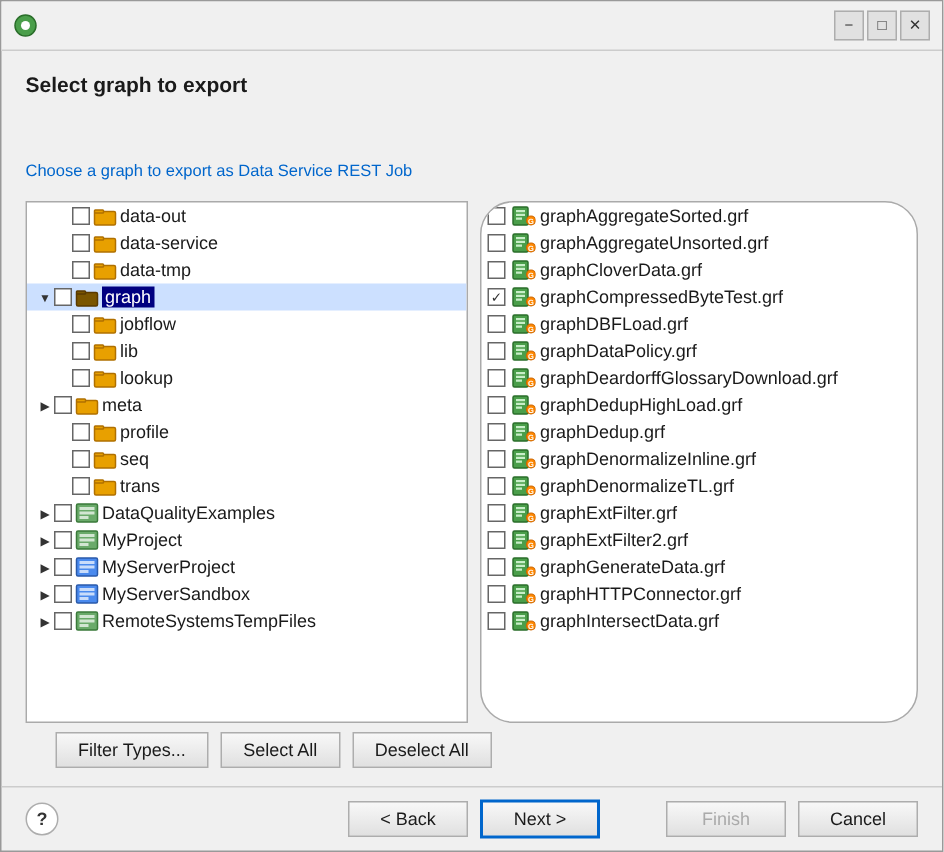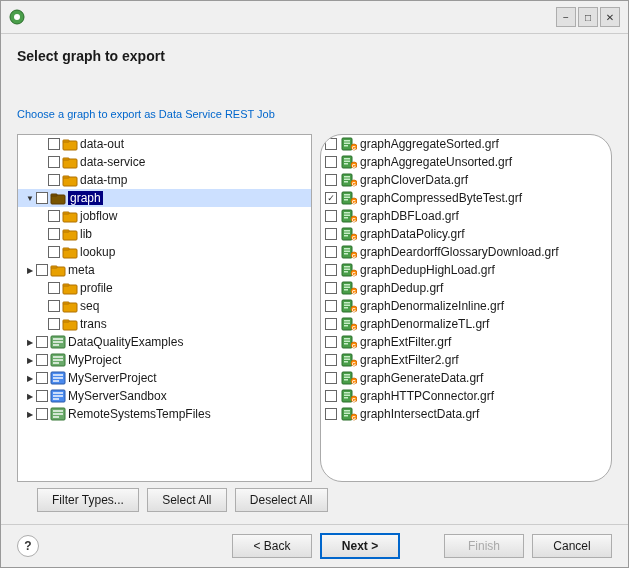--- a/index.html
+++ b/index.html
@@ -207,21 +207,20 @@
       font-size: 12px;
       font-weight: bold;
       color: #333;
       cursor: pointer;
     }
     .footer-spacer { flex: 1; }
     .btn-next {
       background: linear-gradient(to bottom, #f8f8f8, #e0e0e0);
       border: 2px solid #0066cc;
       color: #1a1a1a;
-      font-weight: bold;
     }
     .btn-disabled {
       color: #aaa;
       cursor: default;
     }
     
     .panel::-webkit-scrollbar { width: 10px; }
     .panel::-webkit-scrollbar-track { background: #f0f0f0; }
     .panel::-webkit-scrollbar-thumb { background: #c0c0c0; border: 1px solid #aaa; }
     

